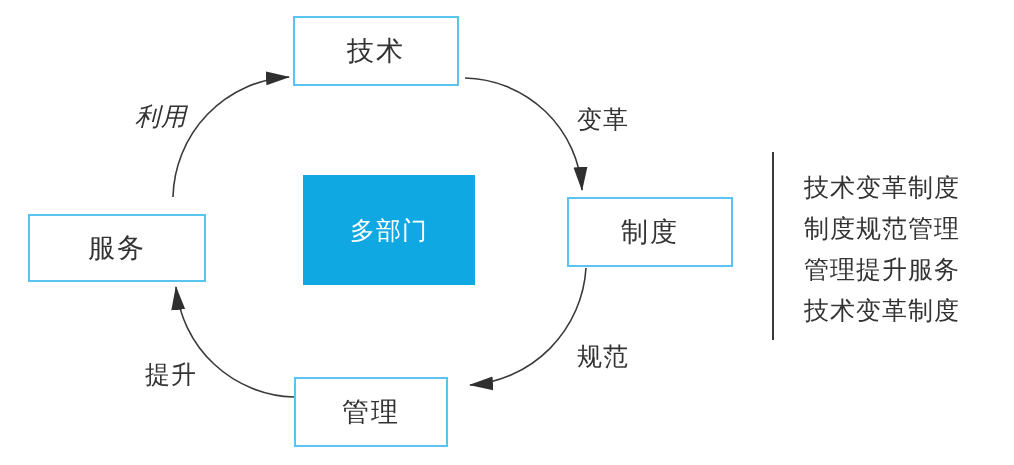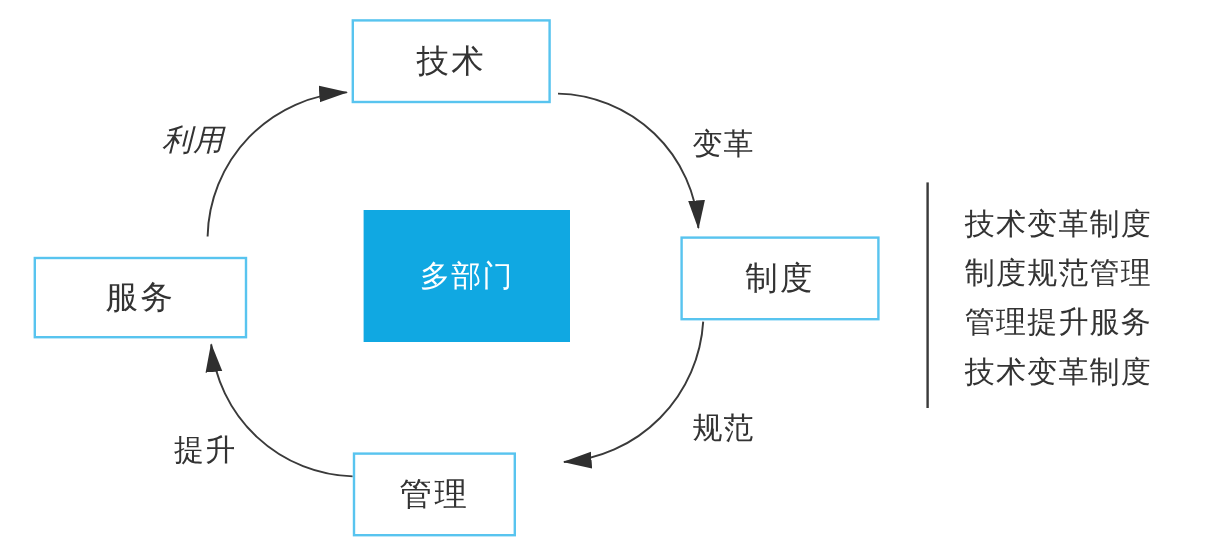--- a/index.html
+++ b/index.html
@@ -30,21 +30,21 @@
     display: flex;
     align-items: center;
     justify-content: center;
     font-size: 27px;
     color: #333333;
     letter-spacing: 2px;
   }
   .node-top    { left: 293px; top: 16px;  width: 166px; height: 70px; text-align: center; }
   .node-left   { left: 28px;  top: 214px; width: 178px; height: 68px; }
   .node-right  { left: 567px; top: 197px; width: 166px; height: 70px; }
-  .node-bottom { left: 294px; top: 377px; width: 136px; height: 70px; }
+  .node-bottom { left: 294px; top: 377px; width: 154px; height: 70px; }
   .center-box {
     position: absolute;
     left: 303px; top: 175px; width: 172px; height: 110px;
     background: #10a8e2;
     color: #ffffff;
     display: flex;
     flex-direction: column;
     align-items: center;
     justify-content: center;
     font-size: 25px;

